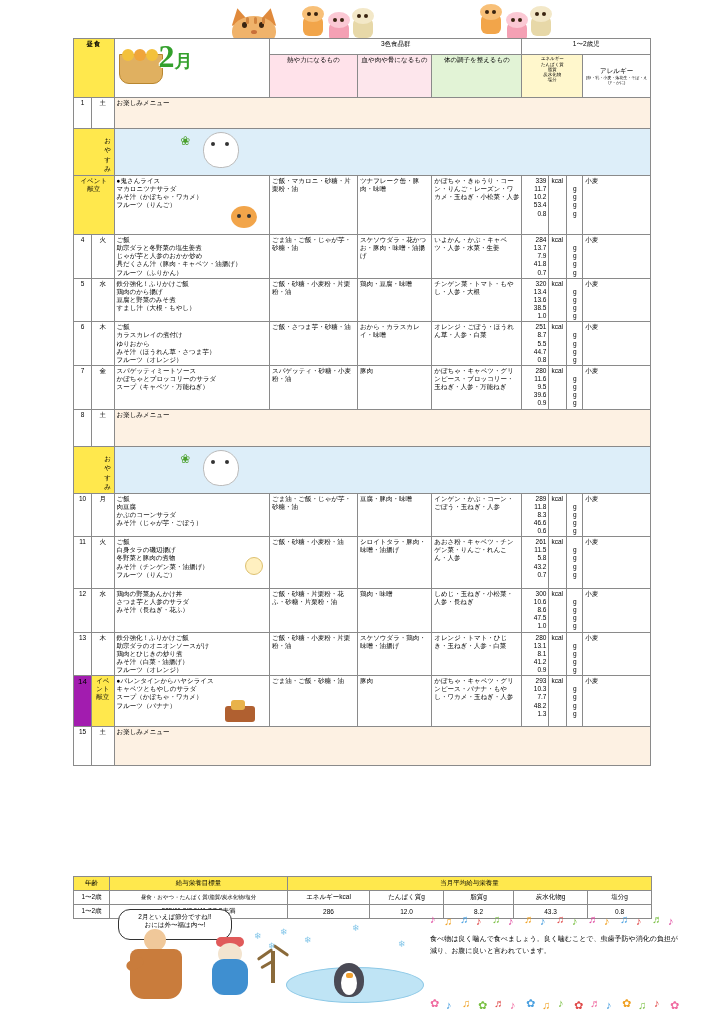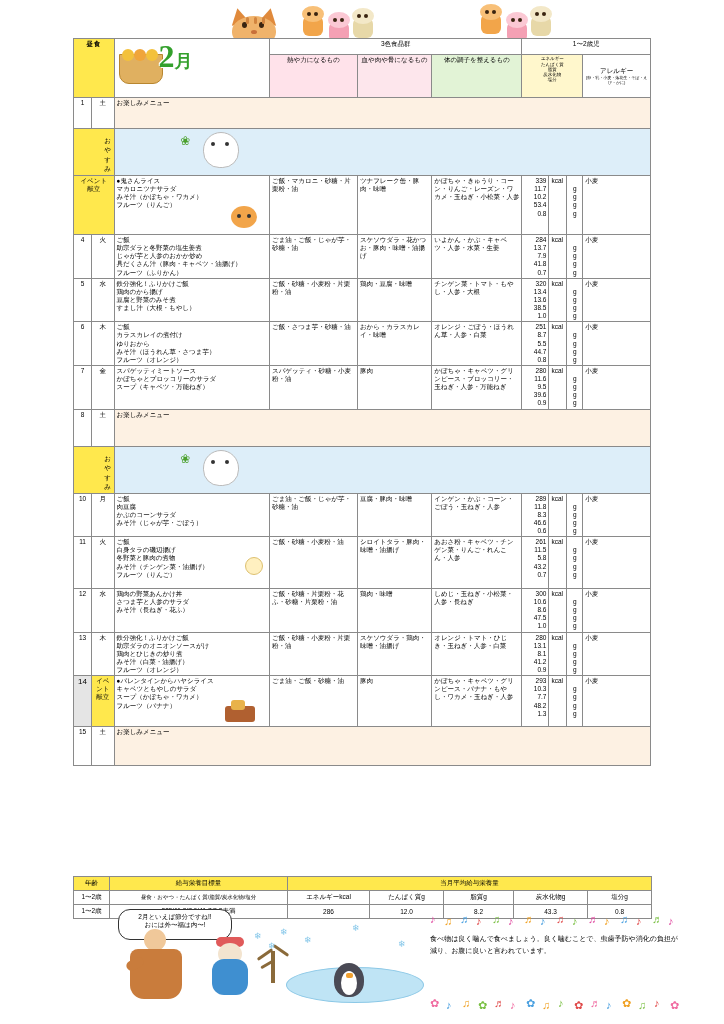--- a/index.html
+++ b/index.html
@@ -61,21 +61,21 @@
 
   
   .daynum{text-align:center;font-size:8px;vertical-align:middle;width:16px;}
   .dayname{text-align:center;font-size:8px;vertical-align:middle;width:20px;}
   .row-fun td{height:28px;}
   .fun-text{font-size:8px;padding-left:6px;vertical-align:middle;}
 
   .bg-cream{background:#fdf1e3;}
   .bg-white{background:#ffffff;}
   .bg-rest{background:#ddeef9;}
-  .bg-yell{background:#e5e5e5;}
+  .bg-yell{background:#a21caf;}
 
   .restlabel{background:#ffe84d;writing-mode:vertical-rl;text-align:center;font-size:8px;letter-spacing:2px;}
   .evlabel{background:#ffe84d;font-size:6px;text-align:center;line-height:1.1;vertical-align:middle;}
 
   .nutri{font-size:6px;text-align:right;padding-right:1px;line-height:1.35;}
   .unit{font-size:5.5px;text-align:center;line-height:1.35;}
   .kcal{font-size:5.5px;text-align:left;line-height:1.35;}
   .allergy{font-size:6px;}
 
   

